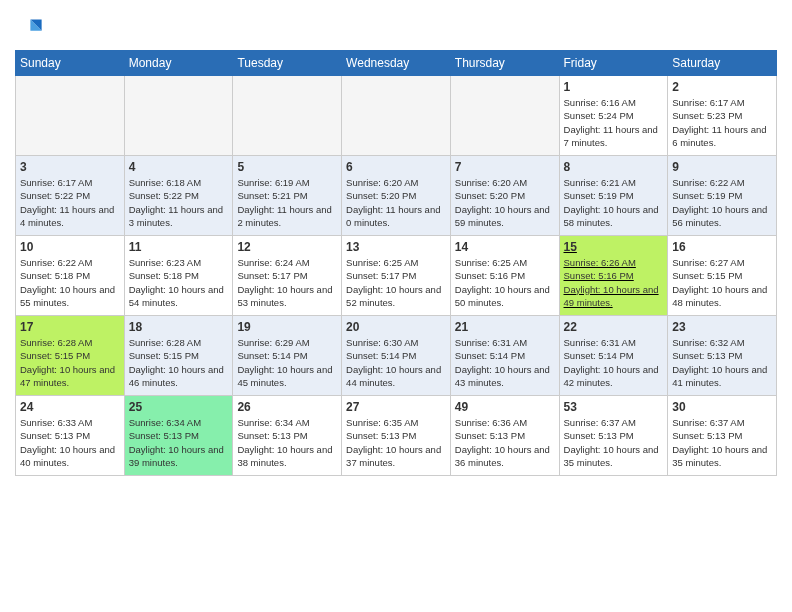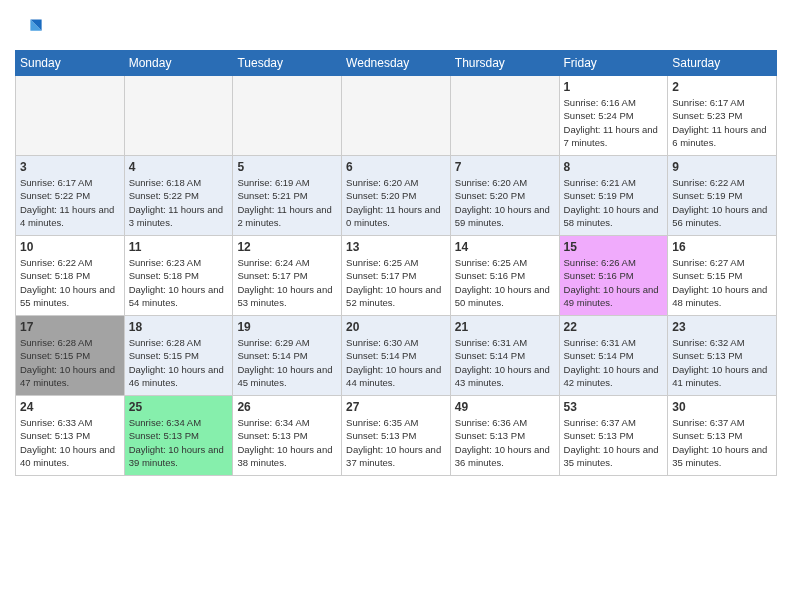--- a/index.html
+++ b/index.html
@@ -197,31 +197,31 @@
             <div class="day-info">Sunrise: 6:24 AM<br>Sunset: 5:17 PM<br>Daylight: 10 hours and 53 minutes.</div>
           </td>
           <td style="background: rgb(255, 255, 255);">
             <div class="day-number">13</div>
             <div class="day-info">Sunrise: 6:25 AM<br>Sunset: 5:17 PM<br>Daylight: 10 hours and 52 minutes.</div>
           </td>
           <td style="background: rgb(255, 255, 255);">
             <div class="day-number">14</div>
             <div class="day-info">Sunrise: 6:25 AM<br>Sunset: 5:16 PM<br>Daylight: 10 hours and 50 minutes.</div>
           </td>
-          <td style="background: #f0abfc;">
+          <td style="background: #bef264; text-decoration: underline;">
             <div class="day-number">15</div>
             <div class="day-info">Sunrise: 6:26 AM<br>Sunset: 5:16 PM<br>Daylight: 10 hours and 49 minutes.</div>
           </td>
           <td style="background: rgb(255, 255, 255);">
             <div class="day-number">16</div>
             <div class="day-info">Sunrise: 6:27 AM<br>Sunset: 5:15 PM<br>Daylight: 10 hours and 48 minutes.</div>
           </td>
         </tr>
         <tr class="row-even">
-          <td style="background: #a3a3a3;">
+          <td style="background: #bef264;">
             <div class="day-number">17</div>
             <div class="day-info">Sunrise: 6:28 AM<br>Sunset: 5:15 PM<br>Daylight: 10 hours and 47 minutes.</div>
           </td>
           <td style="background: rgb(232, 238, 247);">
             <div class="day-number">18</div>
             <div class="day-info">Sunrise: 6:28 AM<br>Sunset: 5:15 PM<br>Daylight: 10 hours and 46 minutes.</div>
           </td>
           <td style="background: rgb(232, 238, 247);">
             <div class="day-number">19</div>
             <div class="day-info">Sunrise: 6:29 AM<br>Sunset: 5:14 PM<br>Daylight: 10 hours and 45 minutes.</div>

